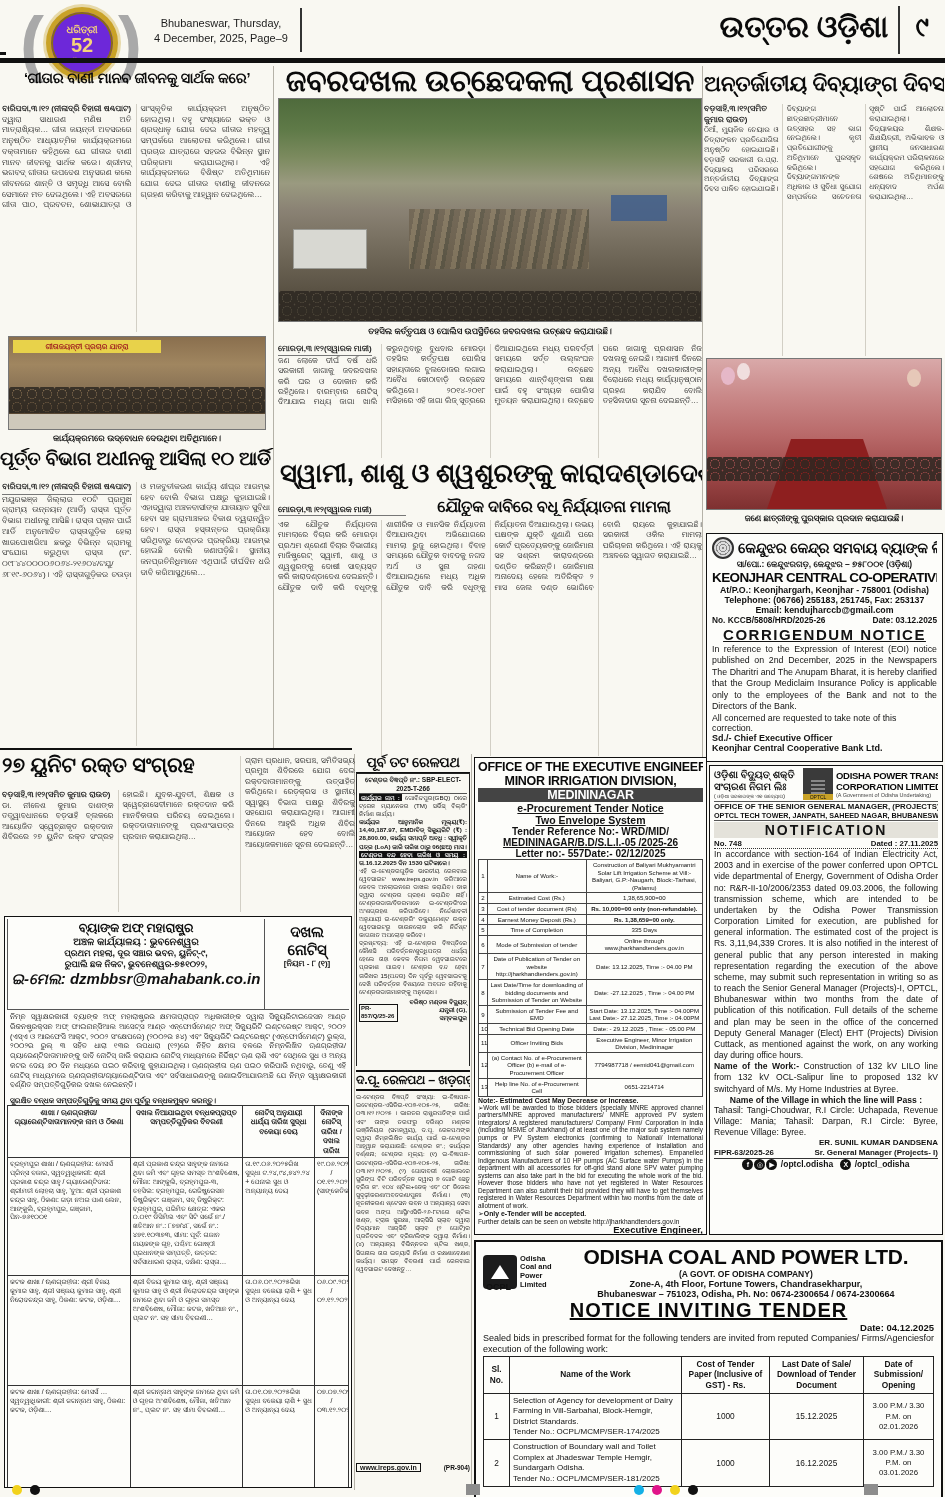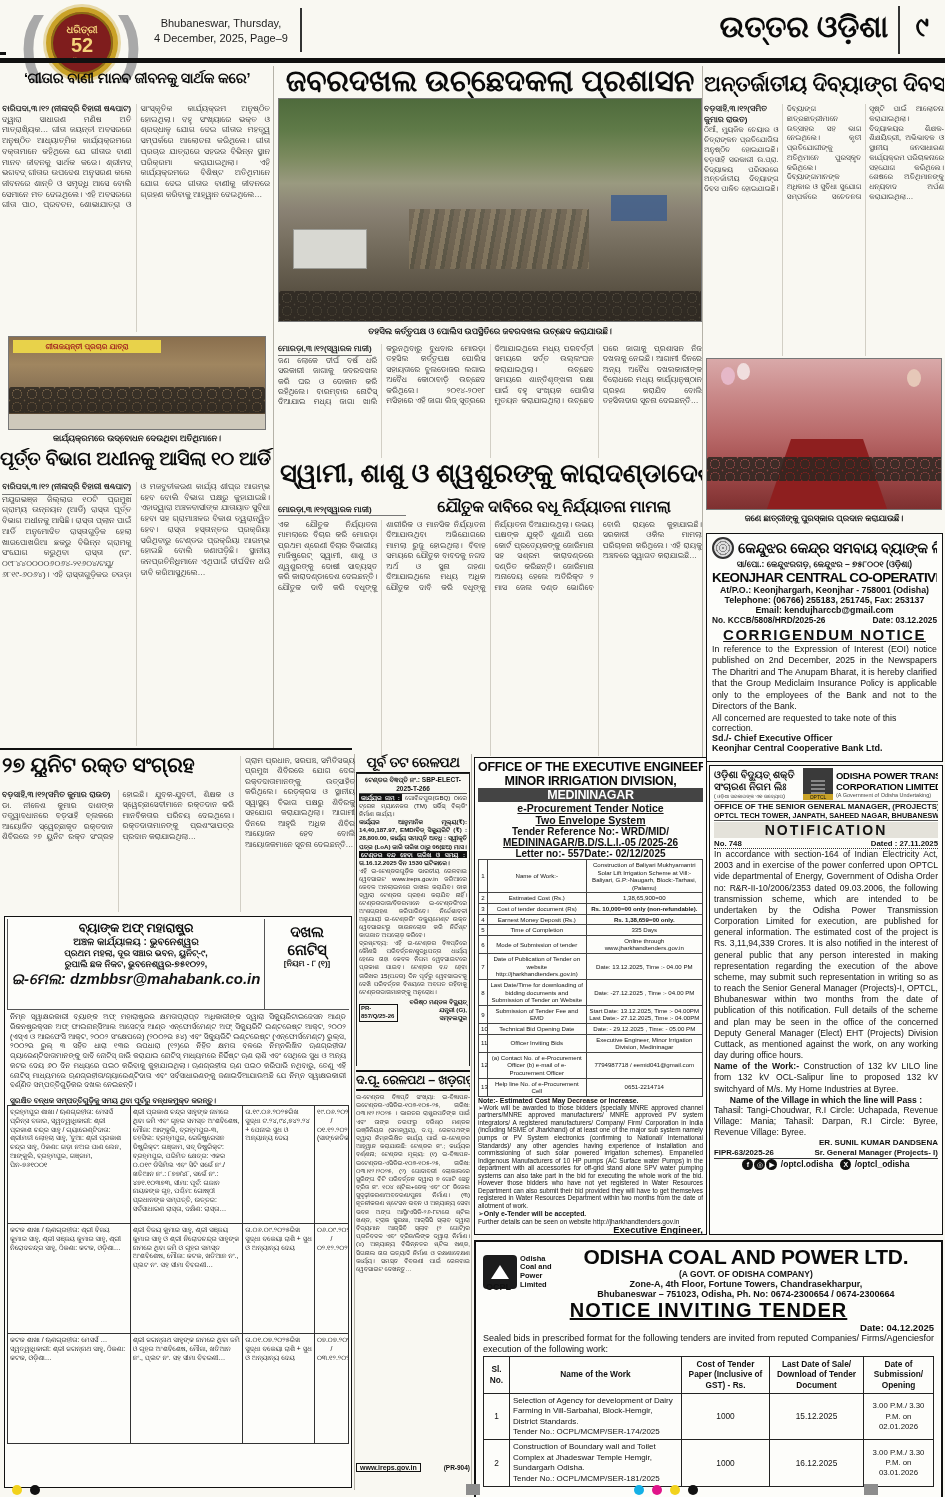--- a/index.html
+++ b/index.html
@@ -36,21 +36,21 @@
   .seal{border-radius:50%;box-sizing:border-box;}
   .soc{display:inline-block;width:11px;height:11px;border-radius:50%;background:#111;color:#fff;
        font-size:7px;line-height:11px;text-align:center;font-weight:bold;margin-right:1px;}
 </style>
 </head>
 <body>
 
 <div class="page">
 
   <div class="abs" style="left:20px;top:2px;width:28px;height:76px;font-size:72px;color:#a9a9a9;font-weight:bold;">(</div>
-  <div class="abs seal" style="left:46px;top:7px;width:72px;height:72px;border:5px solid #c9a227;box-shadow:0 0 0 3px #e7d9a8, inset 0 0 0 2px #8a6d14;background:#7f1d1d;display:flex;flex-direction:column;align-items:center;justify-content:center;">
+  <div class="abs seal" style="left:46px;top:7px;width:72px;height:72px;border:5px solid #c9a227;box-shadow:0 0 0 3px #e7d9a8, inset 0 0 0 2px #8a6d14;background:#6d28d9;display:flex;flex-direction:column;align-items:center;justify-content:center;">
     <div style="font-size:10px;color:#f5d37a;font-weight:bold;line-height:1;">ଧରିତ୍ରୀ</div>
     <div style="font-size:20px;color:#f5d37a;font-weight:bold;line-height:1.05;">52</div>
     <div style="font-size:5px;color:#caa84e;letter-spacing:1px;">Years</div>
   </div>
   <div class="abs" style="left:118px;top:2px;width:28px;height:76px;font-size:72px;color:#a9a9a9;font-weight:bold;">)</div>
 
   <div class="abs center" style="left:148px;top:16px;width:146px;font-size:11px;line-height:1.4;color:#1c1c1c;">
     <div>Bhubaneswar, Thursday,</div>
     <div>4 December, 2025,  Page–9</div>
   </div>
@@ -329,20 +329,26 @@
     <div class="justify clip" style="font-size:7.4px;line-height:1.32;height:82px;border-top:1px solid #555;padding:2px 3px;">ନିମ୍ନ ସ୍ୱାକ୍ଷରକାରୀ ବ୍ୟାଙ୍କ ଅଫ୍ ମହାରାଷ୍ଟ୍ରର କ୍ଷମତାପ୍ରାପ୍ତ ଅଧିକାରୀଙ୍କ ଦ୍ୱାରା ସିକ୍ୟୁରିଟାଇଜେସନ ଆଣ୍ଡ ରିକନଷ୍ଟ୍ରକ୍ସନ ଅଫ୍ ଫାଇନାନ୍ସିଆଲ ଆସେଟ୍ସ ଆଣ୍ଡ ଏନ୍‌ଫୋର୍ସମେଣ୍ଟ ଅଫ୍ ସିକ୍ୟୁରିଟି ଇଣ୍ଟରେଷ୍ଟ ଆକ୍ଟ, ୨୦୦୨ (ଏସ୍ଏ ଓ ଆରଫେସି ଆକ୍ଟ, ୨୦୦୨ ସଂକ୍ଷେପରେ) (୨୦୦୨ର ୫୪) ଏବଂ ସିକ୍ୟୁରିଟି ଇଣ୍ଟରେଷ୍ଟ (ଏନ୍‌ଫୋର୍ସମେଣ୍ଟ) ରୁଲ୍ସ, ୨୦୦୨ର ରୁଲ୍ ୩ ସହିତ ଧାରା ୧୩ର ଉପଧାରା (୧୨)ରେ ନିହିତ କ୍ଷମତା ବଳରେ ନିମ୍ନଲିଖିତ ଋଣଗ୍ରହୀତା/ଗ୍ୟାରେଣ୍ଟିଦାତାମାନଙ୍କୁ ଦାବି ନୋଟିସ୍ ଜାରି କରାଯାଇ ନୋଟିସ୍ ମାଧ୍ୟମରେ ନିର୍ଦ୍ଦିଷ୍ଟ ଋଣ ରାଶି ଏବଂ ସେଥିରେ ସୁଧ ଓ ଅନ୍ୟ କଟର ଦେୟ ୬୦ ଦିନ ମଧ୍ୟରେ ପଇଠ କରିବାକୁ କୁହାଯାଇଥିଲା। ଋଣଗ୍ରହୀତା ଋଣ ପଇଠ କରିପାରି ନଥିବାରୁ, ତେଣୁ ଏହି ନୋଟିସ୍ ମାଧ୍ୟମରେ ଋଣଗ୍ରହୀତା/ଗ୍ୟାରେଣ୍ଟିଦାତା ଏବଂ ସର୍ବସାଧାରଣଙ୍କୁ ଜଣାଇଦିଆଯାଉଅଛି ଯେ ନିମ୍ନ ସ୍ୱାକ୍ଷରକାରୀ ବର୍ଣ୍ଣିତ ସମ୍ପତ୍ତିଗୁଡ଼ିକର ଦଖଲ ନେଇଛନ୍ତି।</div>
     <div class="bold nowrap" style="font-size:7.4px;padding:0 3px;">ସୁରକ୍ଷିତ ବନ୍ଧକ ସମ୍ପତ୍ତିଗୁଡ଼ିକୁ ସମୟ ଥିବା ପୂର୍ବରୁ ବନ୍ଧକମୁକ୍ତ କରନ୍ତୁ।</div>
     <table class="btable">
       <colgroup>
           <col style="width:36%">
           <col style="width:33%">
           <col style="width:21%">
           <col style="width:10%">
         </colgroup>
       <tbody>
+          <tr>
+        <th class="center" style="font-size:7.3px;">ଶାଖା / ଋଣଗ୍ରହୀତା/ ଗ୍ୟାରେଣ୍ଟିଦାତାମାନଙ୍କ ନାମ ଓ ଠିକଣା</th>
+        <th class="center" style="font-size:7.3px;">ଦଖଲ ନିଆଯାଇଥିବା ବନ୍ଧକପ୍ରାପ୍ତ ସମ୍ପତ୍ତିଗୁଡ଼ିକର ବିବରଣୀ</th>
+        <th class="center" style="font-size:7.3px;">ନୋଟିସ୍ ଅନୁଯାୟୀ ଧାର୍ଯ୍ୟ ତାରିଖ ସୁଦ୍ଧା ବକେୟା ଦେୟ</th>
+        <th class="center" style="font-size:7.3px;">ଦିନାଙ୍କ ନୋଟିସ୍ ତାରିଖ / ଦଖଲ ତାରିଖ</th>
+      </tr>
       <tr style="height:118px;">
         <td>ବ୍ରହ୍ମପୁର ଶାଖା / ଋଣଗ୍ରହୀତା: ମେସର୍ସ ପ୍ରିନ୍ସ ବଜାର, ସ୍ୱତ୍ୱାଧିକାରୀ: ଶ୍ରୀ ପ୍ରକାଶ ଚନ୍ଦ୍ର ସାହୁ / ଗ୍ୟାରେଣ୍ଟିଦାତା: ଶ୍ରୀମତୀ ଲୋହଚା ସାହୁ, 'ବୁଆ: ଶ୍ରୀ ପ୍ରକାଶ ଚନ୍ଦ୍ର ସାହୁ, ଠିକଣା: ଗଡ଼ା ନଅର ପାଣ ଲେନ, ଆଙ୍କୁଲି, ବ୍ରହ୍ମପୁର, ଗଞ୍ଜାମ, ପିନ-୭୬୧୦୦୧</td>
         <td>ଶ୍ରୀ ପ୍ରକାଶ ଚନ୍ଦ୍ର ସାହୁଙ୍କ ନାମରେ ଥିବା ଜମି ଏବଂ ଗୃହର ସମସ୍ତ ଅଂଶବିଶେଷ, ମୌଜା: ଆଙ୍କୁଲି, ବ୍ରହ୍ମପୁର-୩, ତହସିଲ: ବ୍ରହ୍ମପୁର, ରେଜିଷ୍ଟ୍ରେସନ ଡିଷ୍ଟ୍ରିକ୍ଟ: ଗଞ୍ଜାମ, ସବ୍ ଡିଷ୍ଟ୍ରିକ୍ଟ: ବ୍ରହ୍ମପୁର, ପରିମିତ କ୍ଷେତ୍ର: ଏକର ୦.୦୧୯ ଡିସିମିଲ ଏବଂ ସିଟି ସର୍ଭେ ନଂ./ଖତିଆନ ନଂ.: ୮୭୭/୪୮, ସର୍ଭେ ନଂ.: ୪୭୧.୧୦୩୭୩, ସୀମା: ପୂର୍ବ: ଗଜାନ ନାୟକଙ୍କ ଗୃହ, ପଶ୍ଚିମ: ଗୋଷ୍ଠୀ ପ୍ରଧାନଙ୍କ ସମ୍ପତ୍ତି, ଉତ୍ତର: ସର୍ବସାଧାରଣ ରାସ୍ତା, ଦକ୍ଷିଣ: ରାସ୍ତା…</td>
         <td>ତା.୧୯.୦୬.୨୦୨୫ରିଖ ସୁଦ୍ଧା ଟ.୨୪,୯୪,୭୪୨.୨୪ + ପେନାଲ ସୁଧ ଓ ଅନ୍ୟାନ୍ୟ ଦେୟ</td>
         <td class="center">୧୯.୦୬.୨୦୨୫ / ୦୧.୧୨.୨୦୨୫ (ସାଙ୍କେତିକ)</td>
       </tr>
       <tr style="height:110px;">
         <td>କଟକ ଶାଖା / ଋଣଗ୍ରହୀତା: ଶ୍ରୀ ବିଜୟ କୁମାର ସାହୁ, ଶ୍ରୀ ସଞ୍ଜୟ କୁମାର ସାହୁ, ଶ୍ରୀ ନିରୋଦଚନ୍ଦ୍ର ସାହୁ, ଠିକଣା: କଟକ, ଓଡ଼ିଶା…</td>
         <td>ଶ୍ରୀ ବିଜୟ କୁମାର ସାହୁ, ଶ୍ରୀ ସଞ୍ଜୟ କୁମାର ସାହୁ ଓ ଶ୍ରୀ ନିରୋଦଚନ୍ଦ୍ର ସାହୁଙ୍କ ନାମରେ ଥିବା ଜମି ଓ ଗୃହର ସମସ୍ତ ଅଂଶବିଶେଷ, ମୌଜା: କଟକ, ଖତିଆନ ନଂ., ପ୍ଲଟ ନଂ. ସହ ସୀମା ବିବରଣୀ…</td>
         <td>ତା.୦୬.୦୯.୨୦୨୫ରିଖ ସୁଦ୍ଧା ବକେୟା ରାଶି + ସୁଧ ଓ ଅନ୍ୟାନ୍ୟ ଦେୟ</td>

